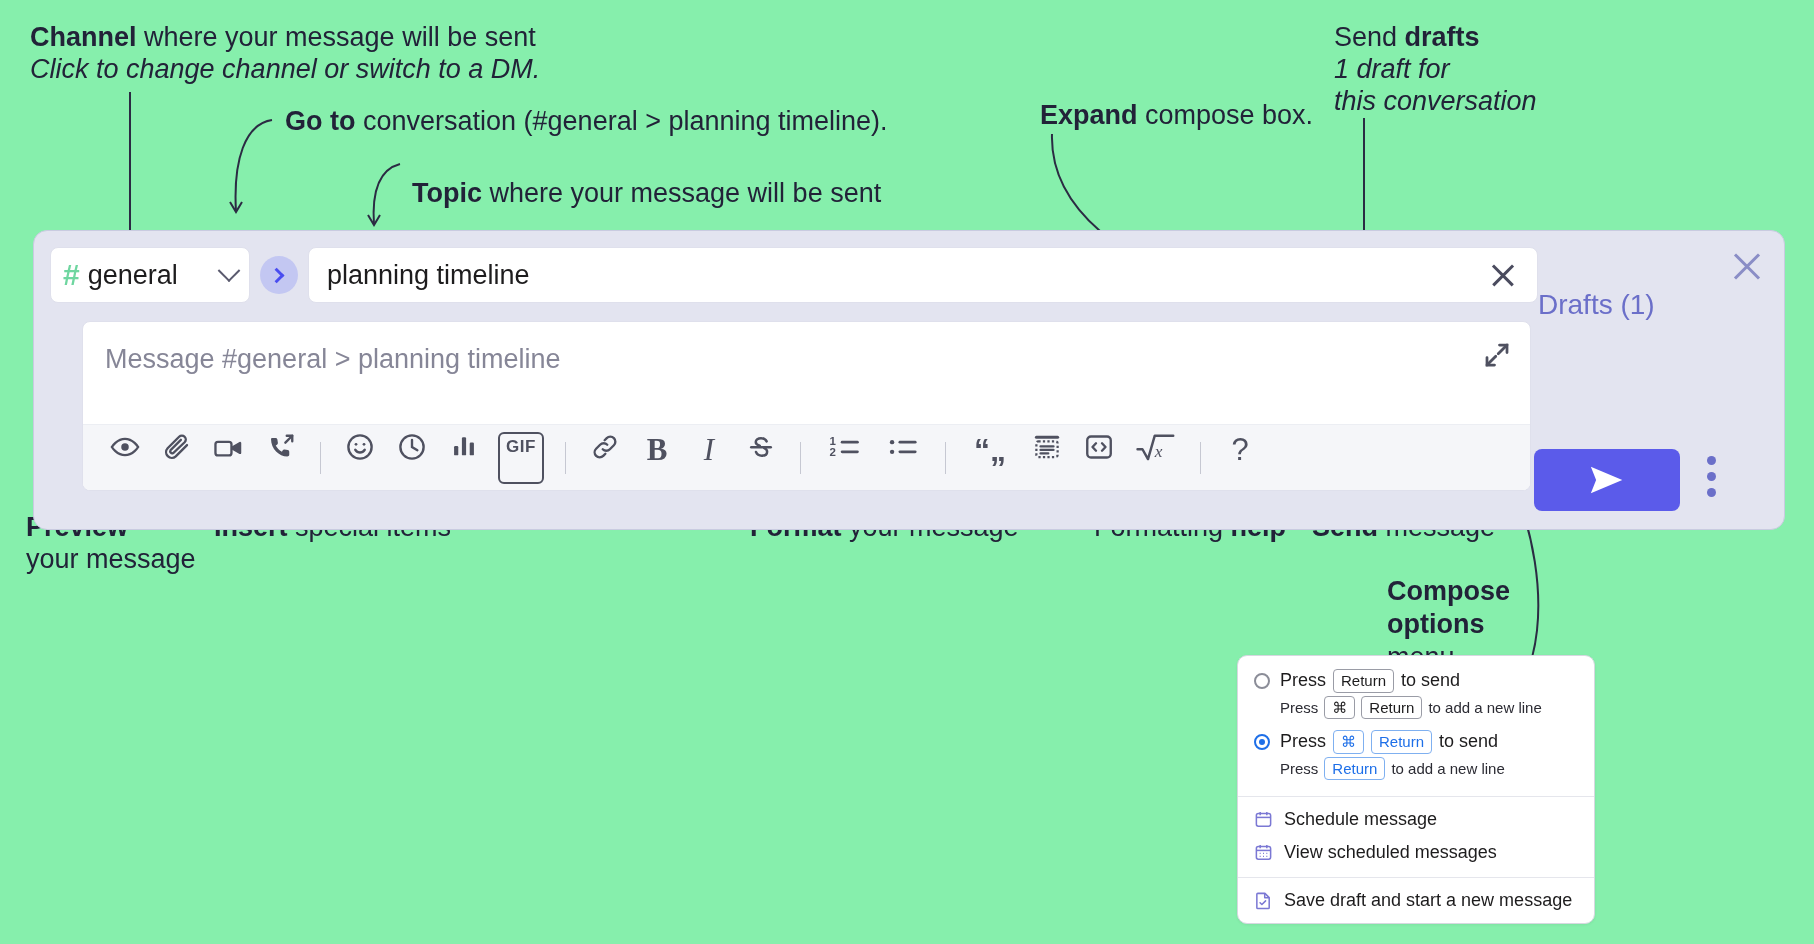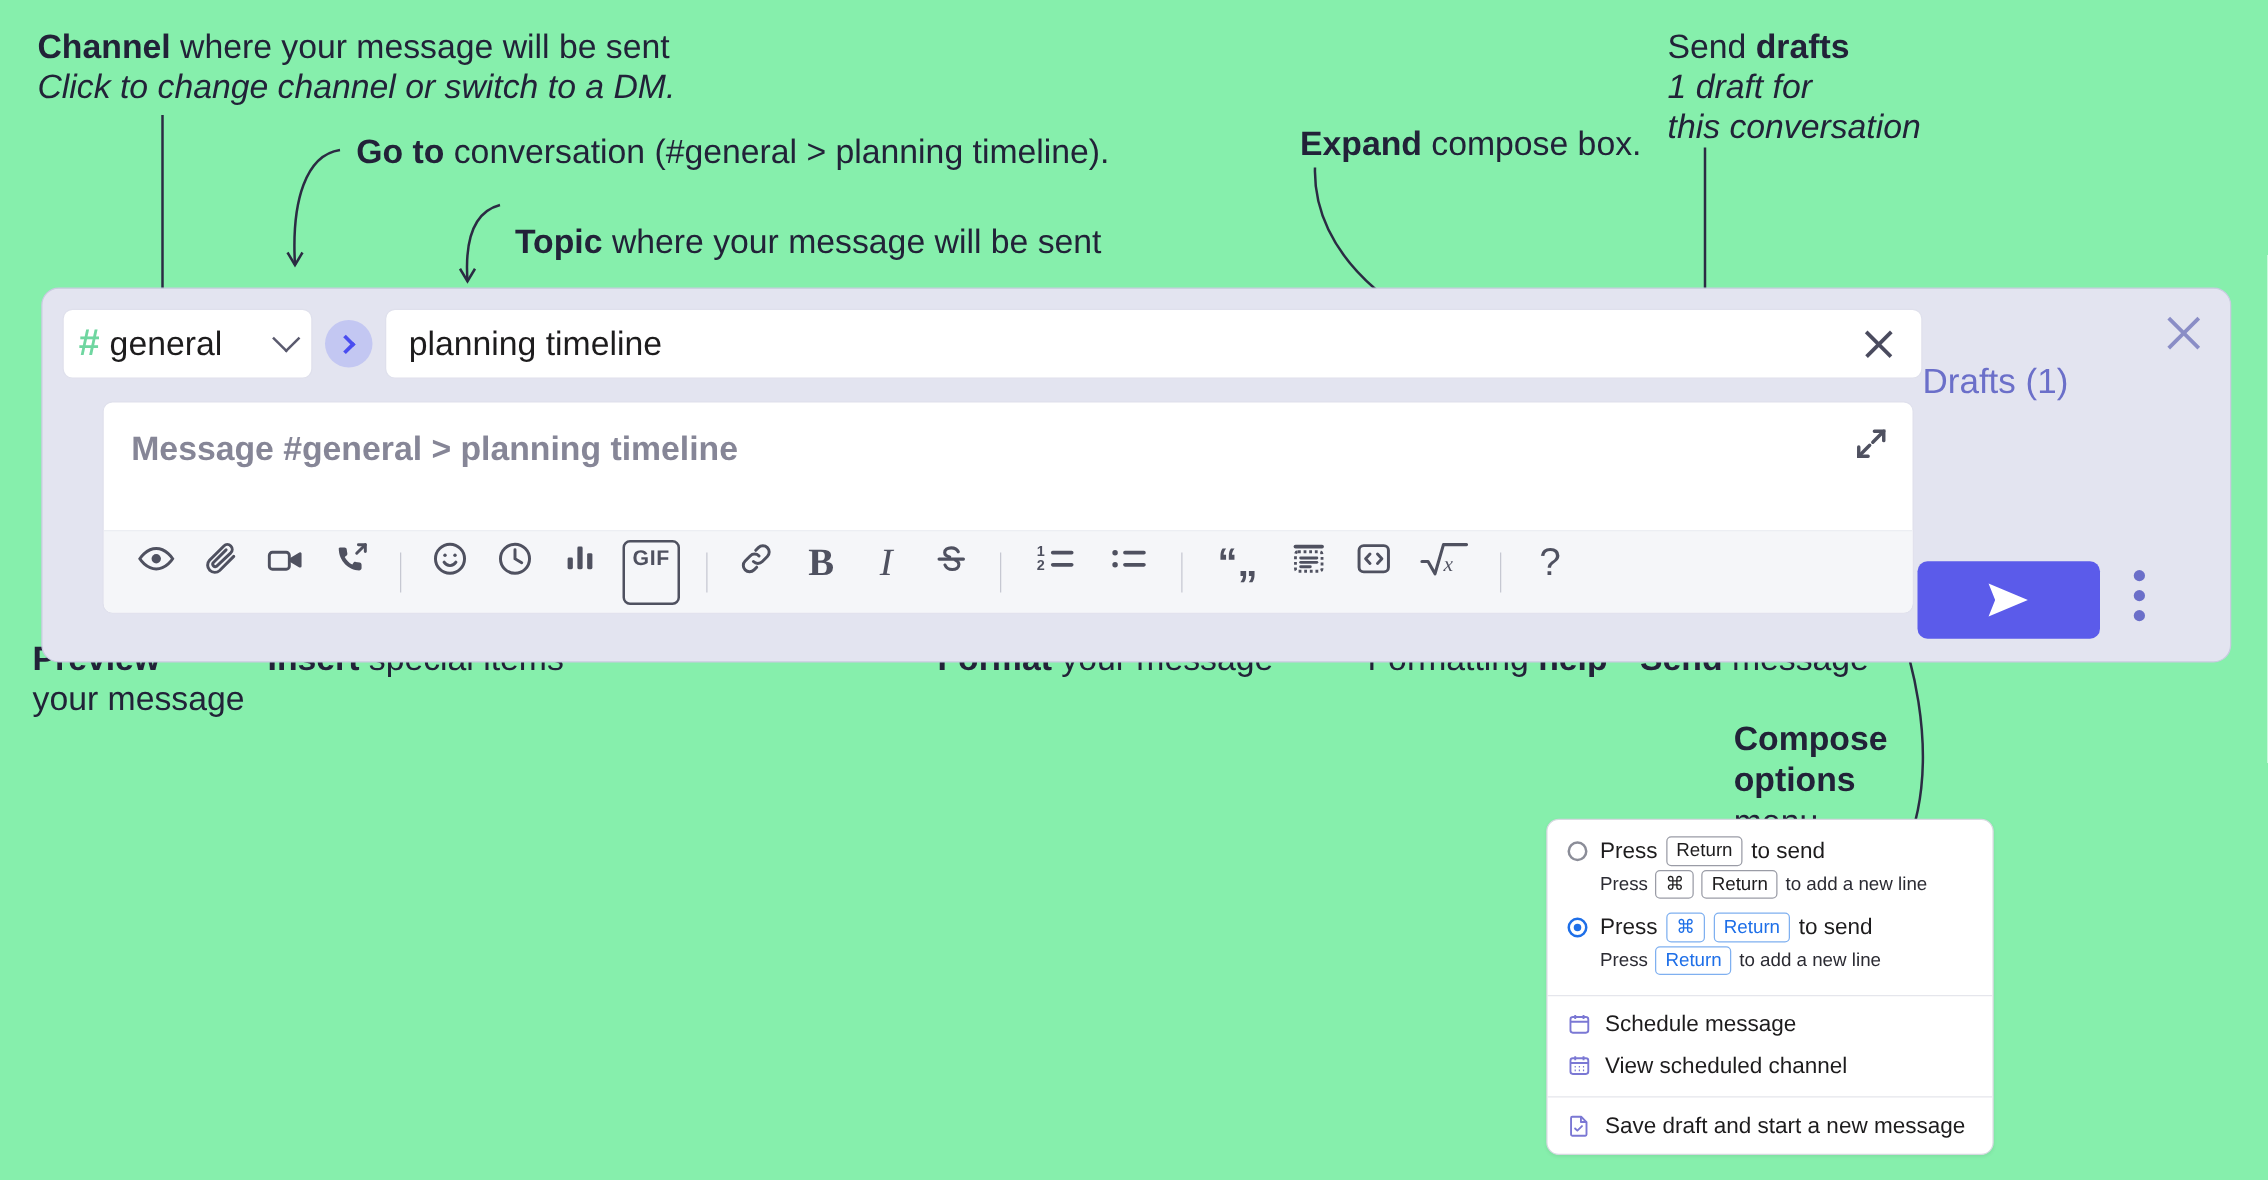--- a/index.html
+++ b/index.html
@@ -140,21 +140,20 @@
     background: #ffffff;
     border: 1px solid #dfe0ec;
     border-radius: 8px;
     overflow: hidden;
   }
   .placeholder {
     position: absolute;
     left: 22px; top: 22px;
     font-size: 27px;
     color: #868697;
-    font-weight: bold;
   }
   .expand-ic {
     position: absolute;
     right: 18px; top: 18px;
     width: 30px; height: 30px;
     cursor: pointer;
   }
   .toolbar {
     position: absolute;
     left: 0; right: 0; bottom: 0;
@@ -653,21 +652,21 @@
           <path d="M13.5 2 V5.4"></path>
         <g stroke-width="1.3">
           <path d="M6 11 H7"></path>
             <path d="M9.5 11 H10.5"></path>
             <path d="M13 11 H14"></path>
           <path d="M6 14 H7"></path>
             <path d="M9.5 14 H10.5"></path>
             <path d="M13 14 H14"></path>
         </g>
       </svg>
-      <span>View scheduled channel</span>
+      <span>View scheduled messages</span>
     </div>
 
     <div class="mdivider"></div>
 
     <div class="mitem">
       <svg width="19" height="19" viewBox="0 0 20 20" fill="none" stroke="#7b78d4" stroke-width="1.6" stroke-linejoin="round">
         <path d="M4 2.5 h7.5 L16 7 v10.5 a1 1 0 01-1 1 H4 a1 1 0 01-1-1 V3.5 a1 1 0 011-1z"></path>
         <path d="M11.3 2.6 V7 H15.8"></path>
         <path d="M6.4 12.4 L8.3 14.2 L12.2 10.4" stroke-linecap="round"></path>
       </svg>

